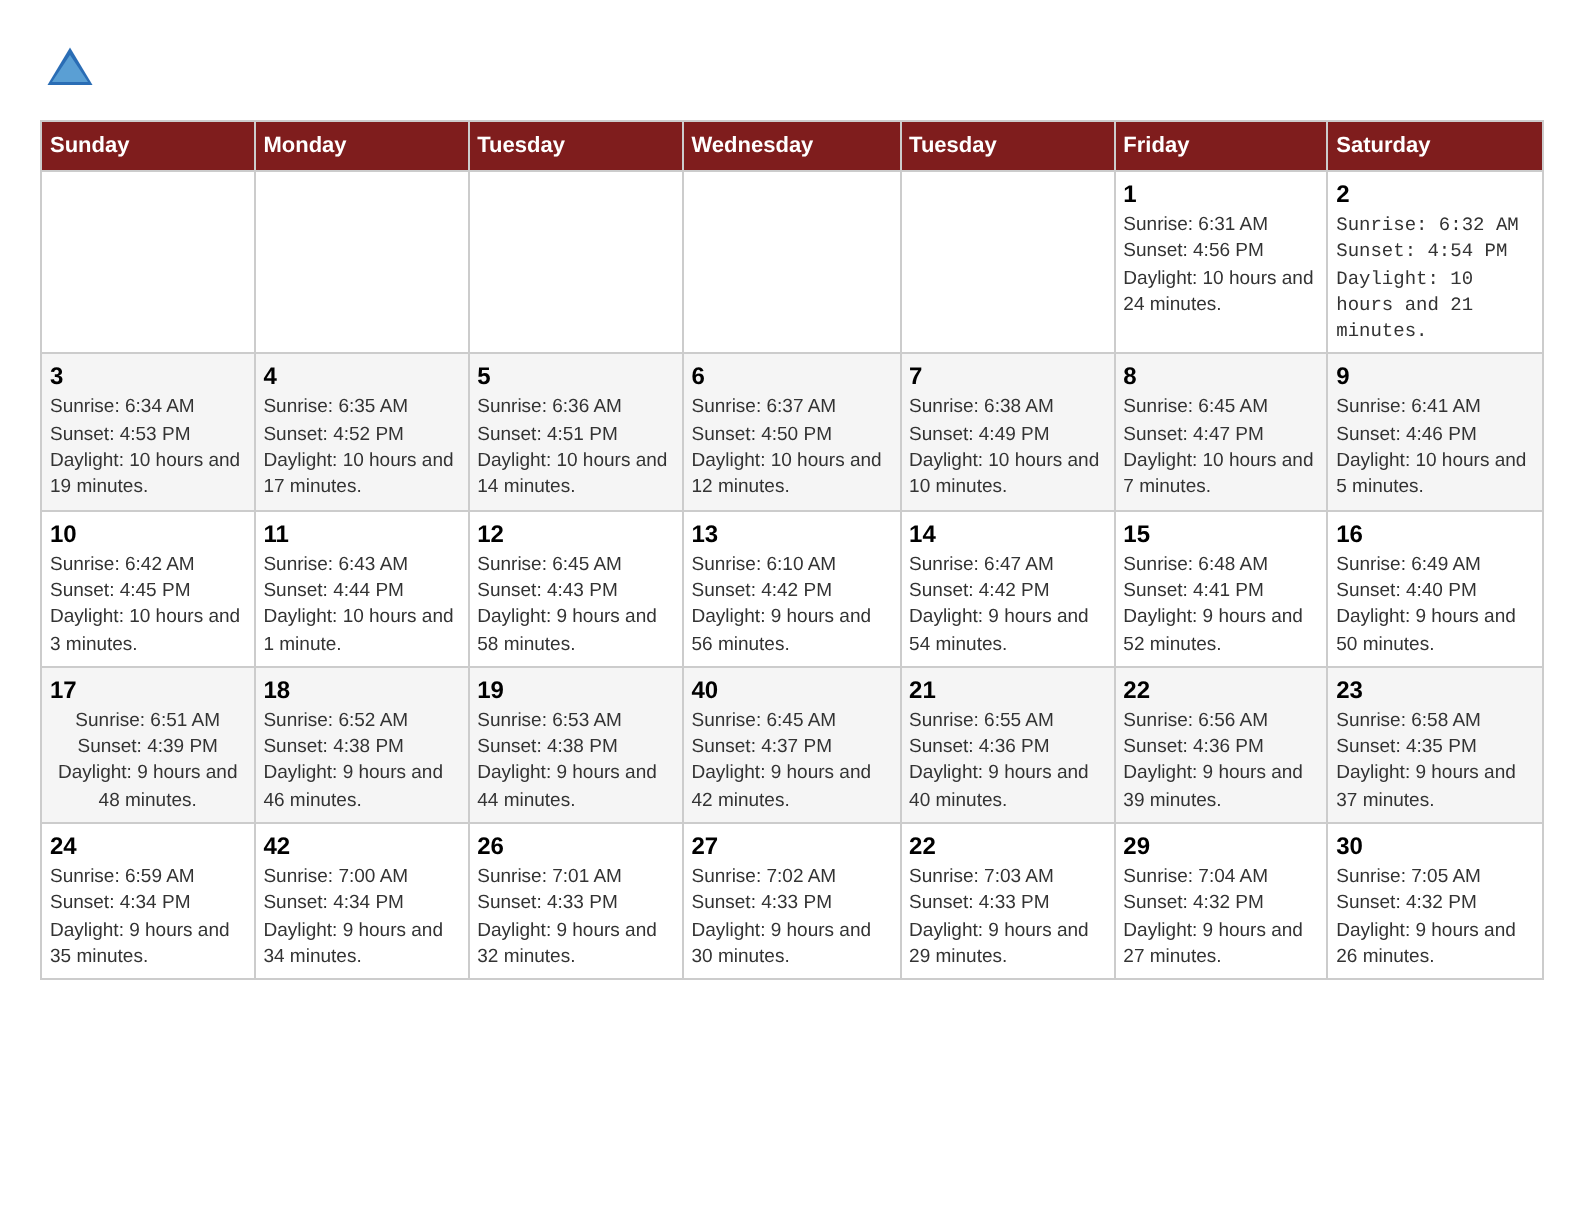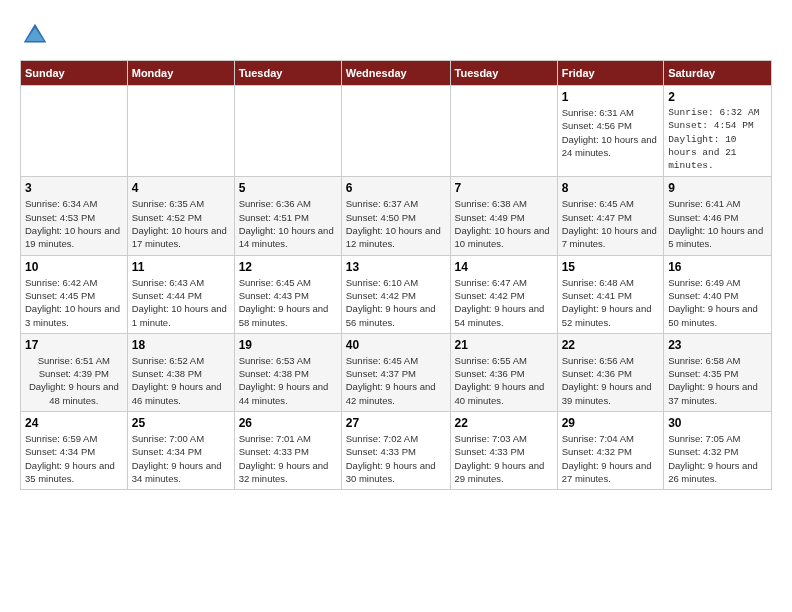--- a/index.html
+++ b/index.html
@@ -276,21 +276,21 @@
         </td>
       </tr>
       <tr>
         <td>
           <div class="day-number">24</div>
           <div class="day-info" style="white-space: pre-line;">Sunrise: 6:59 AM
 Sunset: 4:34 PM
 Daylight: 9 hours and 35 minutes.</div>
         </td>
         <td>
-          <div class="day-number">25</div>
+          <div class="day-number">42</div>
           <div class="day-info" style="white-space: pre-line;">Sunrise: 7:00 AM
 Sunset: 4:34 PM
 Daylight: 9 hours and 34 minutes.</div>
         </td>
         <td>
           <div class="day-number">26</div>
           <div class="day-info" style="white-space: pre-line;">Sunrise: 7:01 AM
 Sunset: 4:33 PM
 Daylight: 9 hours and 32 minutes.</div>
         </td>

